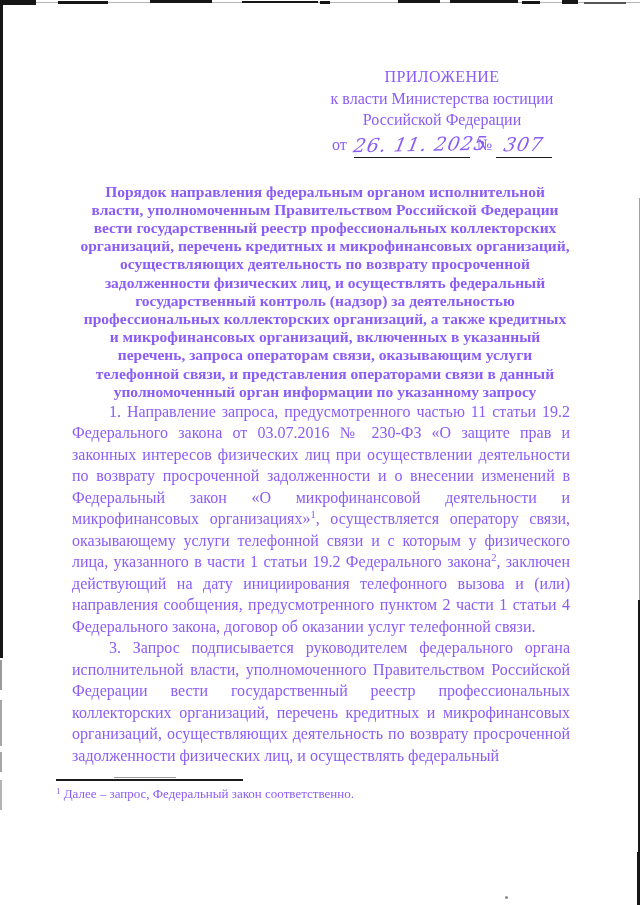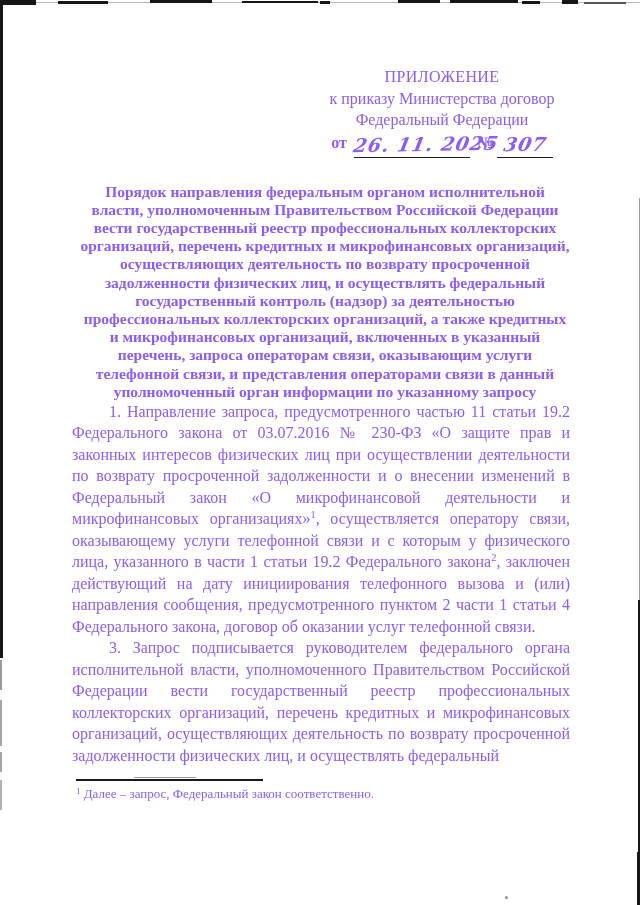--- a/index.html
+++ b/index.html
@@ -23,26 +23,25 @@
     width: 244px;
     margin-left: auto;
     margin-right: 6px;
     text-align: center;
     font-size: 16px;
     line-height: 21.5px;
   }
   .stamp-line1 { letter-spacing: 0.4px; }
   .date-row {
     display: flex;
-    align-items: flex-start;
+    align-items: center;
     justify-content: center;
     margin-top: 1px;
     height: 27px;
     font-size: 16px;
-    font-weight: bold;
   }
   .u-line {
     display: inline-block;
     border-bottom: 1.6px solid #1c1c1c;
     text-align: center;
     height: 25px;
     line-height: 25px;
     overflow: visible;
   }
   .u-date { width: 116px; margin: 0 7px 0 7px; }
@@ -73,21 +72,21 @@
   }
   .body-text p { margin: 0; text-indent: 37px; }
   sup.note-ref {
     font-size: 10.5px;
     line-height: 0;
     vertical-align: 6px;
   }
   
   .footnotes {
     position: absolute;
-    left: 76px;
+    left: 56px;
     top: 779px;
     width: 498px;
     font-size: 13px;
     line-height: 17px;
   }
   .fn-rule {
     width: 187px;
     height: 2px;
     background: #1b1b1b;
     margin-bottom: 4px;
@@ -146,22 +145,22 @@
   <div class="art a-l4"></div>
   <div class="art a-right-gray"></div>
   <div class="art a-right-black"></div>
   <div class="art a-right-tail"></div>
   <div class="art a-dot"></div>
 
   <div class="content">
 
     <div class="stamp">
       <div class="stamp-line1">ПРИЛОЖЕНИЕ</div>
-      <div>к приказу Министерства договор</div>
-      <div>Федеральный Федерации</div>
+      <div>к власти Министерства юстиции</div>
+      <div>Российской Федерации</div>
       <div class="date-row">
         <span>от</span>
         <span class="u-line u-date"><span class="hand">26. 11. 2025</span></span>
         <span>№</span>
         <span class="u-line u-num"><span class="hand">307</span></span>
       </div>
     </div>
 
     <h1 class="doc-title">Порядок направления федеральным органом исполнительной
 власти, уполномоченным Правительством Российской Федерации

